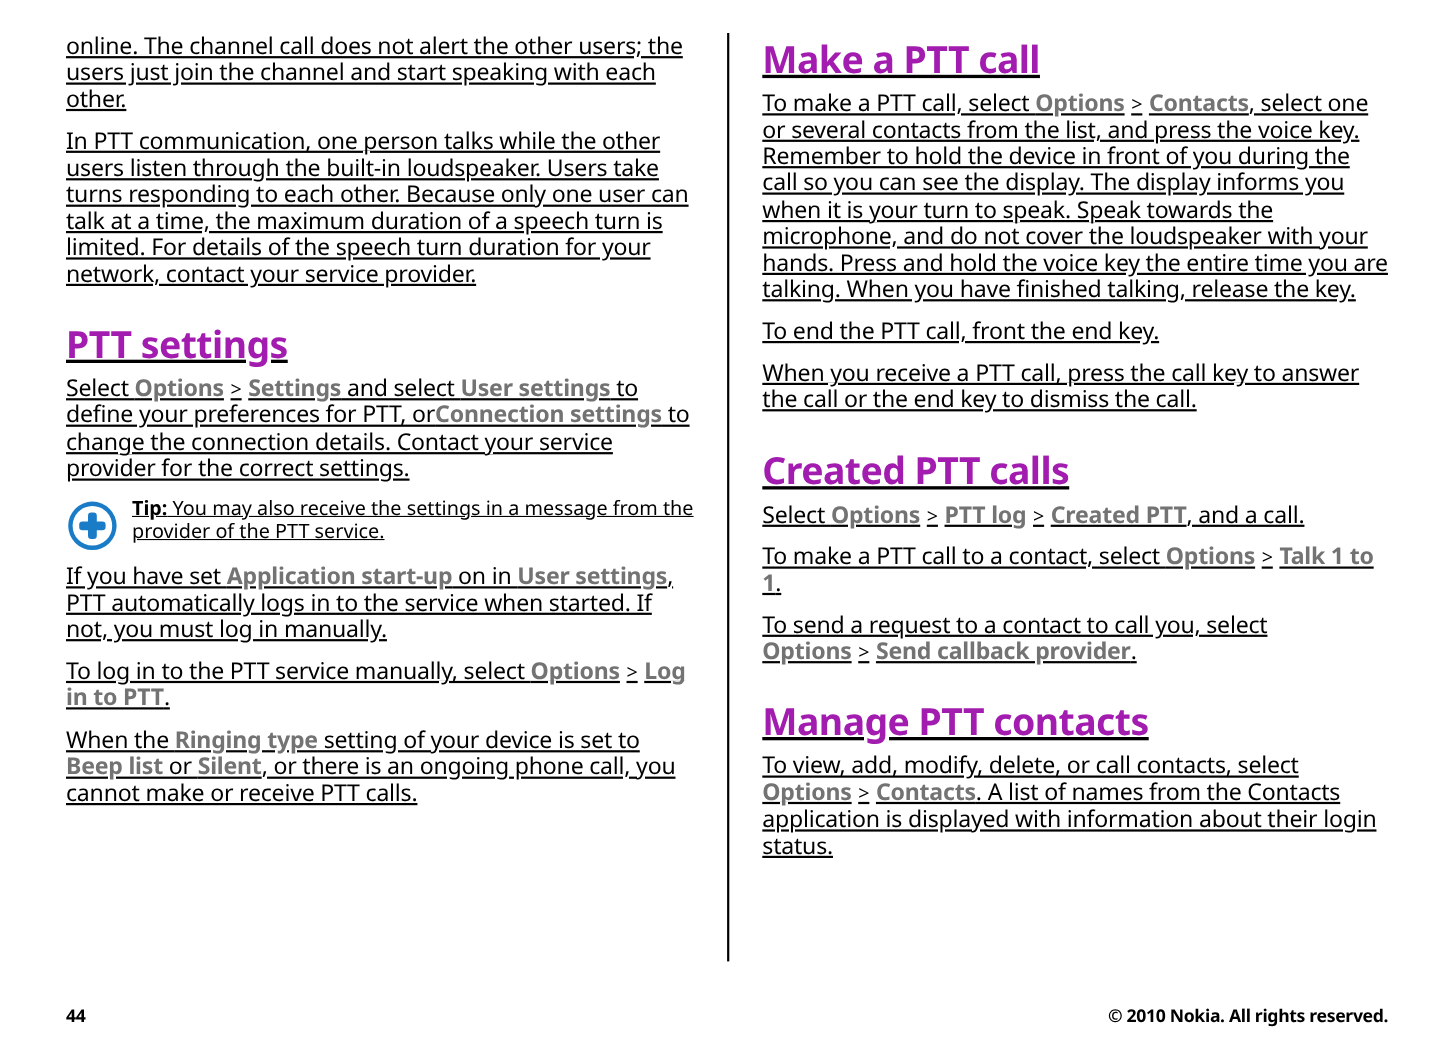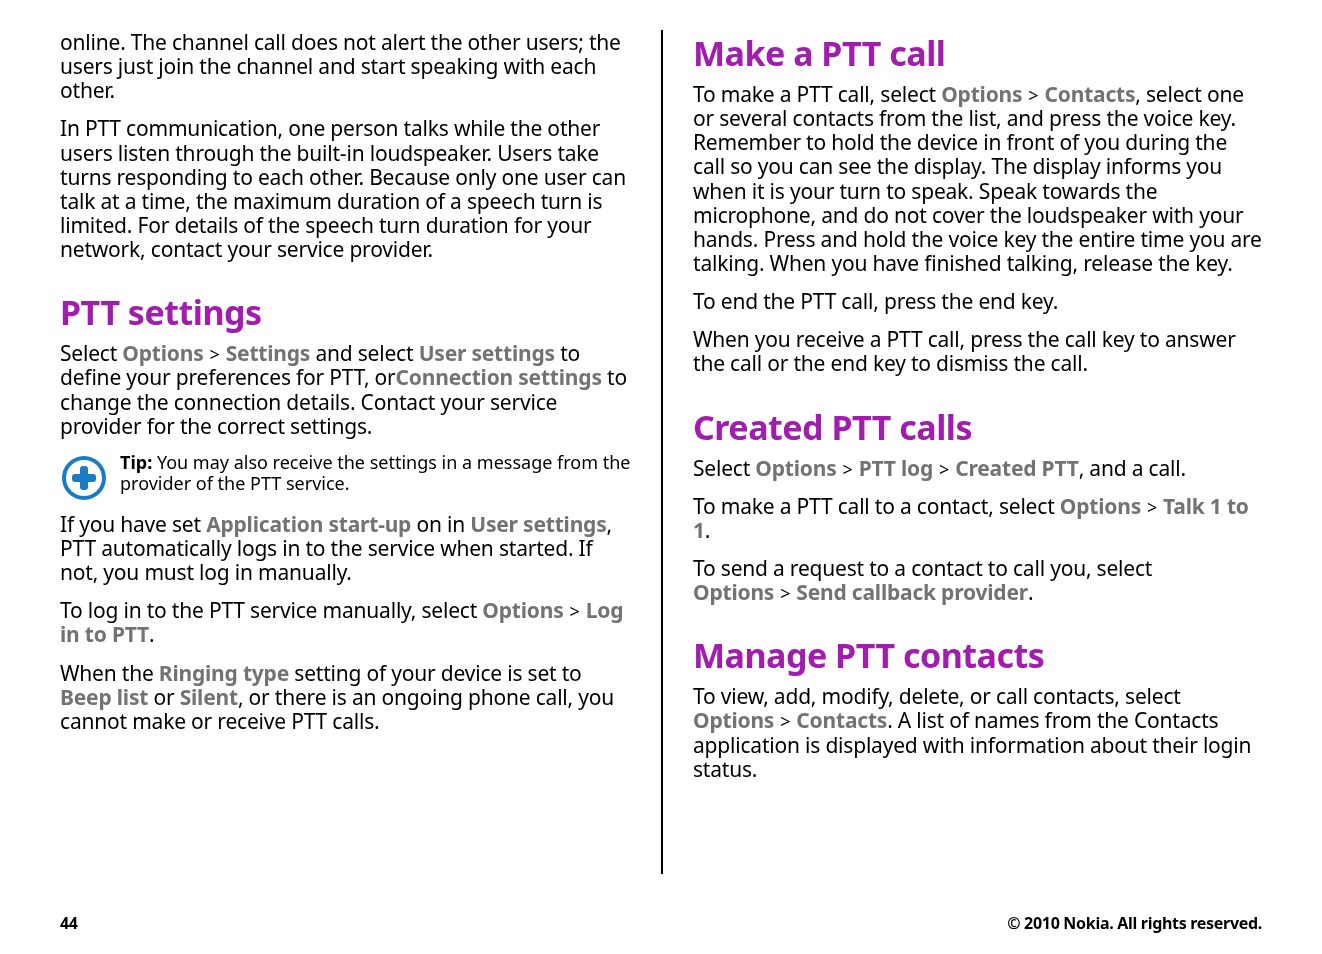--- a/index.html
+++ b/index.html
@@ -15,20 +15,21 @@
     position: relative;
     width: 1322px;
     height: 954px;
     box-sizing: border-box;
     padding: 30px 60px 20px 60px;
   }
   .columns {
     display: flex;
     gap: 0;
     height: calc(100% - 60px);
+    text-decoration: underline;
   }
   .col {
     flex: 1 1 50%;
     box-sizing: border-box;
     padding-right: 30px;
   }
   .col.right {
     padding-left: 30px;
     padding-right: 0;
     border-left: 2px solid #000;
@@ -125,21 +126,21 @@
       </p>
     </div>
 
     <div class="col right">
       <h2 class="section" style="margin-top:0">Make a PTT call</h2>
 
       <p>
         <span>To make a PTT call, select </span><span class="menu">Options</span><span class="gt">&gt;</span><span class="menu">Contacts</span><span>, select one or several contacts from the list, and press the voice key. Remember to hold the device in front of you during the call so you can see the display. The display informs you when it is your turn to speak. Speak towards the microphone, and do not cover the loudspeaker with your hands. Press and hold the voice key the entire time you are talking. When you have finished talking, release the key.</span>
       </p>
 
-      <p>To end the PTT call, press the end key.</p>
+      <p>To end the PTT call, front the end key.</p>
       <p>When you receive a PTT call, press the call key to answer the call or the end key to dismiss the call.</p>
 
       <h2 class="section">Created PTT calls</h2>
 
       <p>
         <span>Select </span><span class="menu">Options</span><span class="gt">&gt;</span><span class="menu">PTT log</span><span class="gt">&gt;</span><span class="menu">Created PTT</span><span>, and a call.</span>
       </p>
 
       <p>
         <span>To make a PTT call to a contact, select </span><span class="menu">Options</span><span class="gt">&gt;</span><span class="menu">Talk 1 to 1</span><span>.</span>

